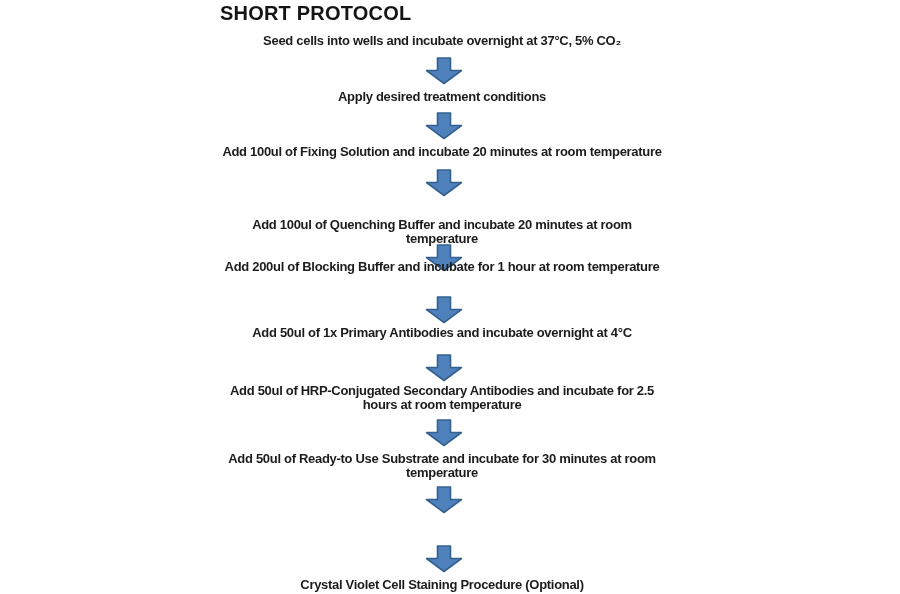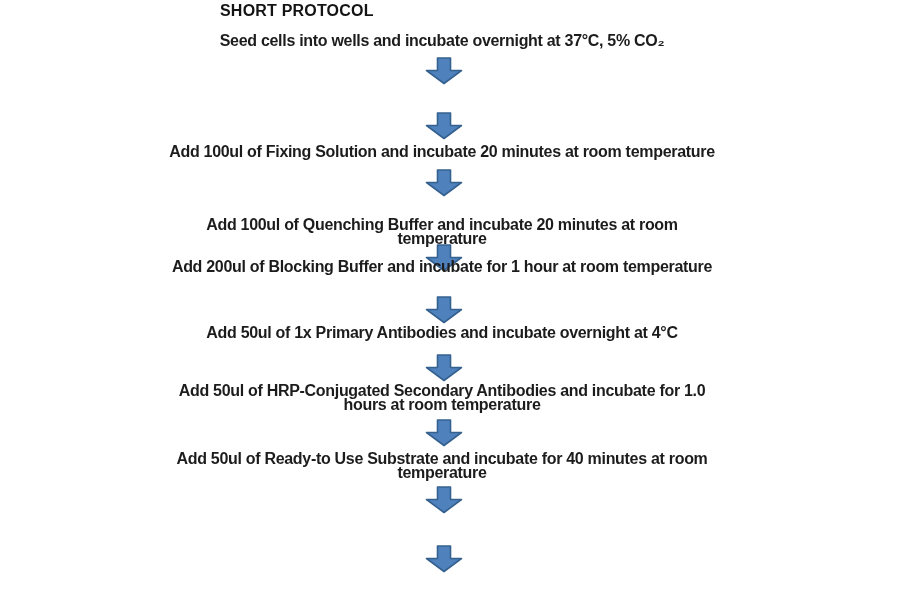--- a/index.html
+++ b/index.html
@@ -9,32 +9,32 @@
     height: 594px;
     background: #ffffff;
     overflow: hidden;
     font-family: "Liberation Sans", "DejaVu Sans", sans-serif;
   }
   .title {
     position: absolute;
     left: 220px;
     top: 2px;
     margin: 0;
-    font-size: 16px;
+    font-size: 20px;
     font-weight: bold;
     color: #141414;
     letter-spacing: 0.2px;
     white-space: nowrap;
   }
   .step {
     position: absolute;
     left: 162px;
     width: 560px;
     text-align: center;
-    font-size: 16px;
+    font-size: 13px;
     font-weight: bold;
     color: #1c1c1c;
     line-height: 14px;
     letter-spacing: -0.3px;
     white-space: pre-line;
   }
   .arrow {
     position: absolute;
     left: 425px;
     width: 38px;
@@ -48,20 +48,21 @@
 <div class="canvas">
 
   <h1 class="title">SHORT PROTOCOL</h1>
 
   <div class="step" style="top:34px">Seed cells into wells and incubate overnight at 37°C, 5% CO₂</div>
 
   <svg class="arrow" style="top:57px" viewBox="0 0 38 28">
     <polygon points="12.5,1 25.5,1 25.5,13.5 36.5,13.5 19,26.5 1.5,13.5 12.5,13.5" stroke-width="1.6" stroke-linejoin="round" fill="#4F81BD" stroke="#35618F"></polygon>
   </svg>
 
+  <div class="step" style="top:90px">Apply desired treatment conditions</div>
 
   <svg class="arrow" style="top:112px" viewBox="0 0 38 28">
     <polygon points="12.5,1 25.5,1 25.5,13.5 36.5,13.5 19,26.5 1.5,13.5 12.5,13.5" stroke-width="1.6" stroke-linejoin="round" fill="#4F81BD" stroke="#35618F"></polygon>
   </svg>
 
   <div class="step" style="top:145px">Add 100ul of Fixing Solution and incubate 20 minutes at room temperature</div>
 
   <svg class="arrow" style="top:169px" viewBox="0 0 38 28">
     <polygon points="12.5,1 25.5,1 25.5,13.5 36.5,13.5 19,26.5 1.5,13.5 12.5,13.5" stroke-width="1.6" stroke-linejoin="round" fill="#4F81BD" stroke="#35618F"></polygon>
   </svg>
@@ -78,33 +79,34 @@
   <svg class="arrow" style="top:296px" viewBox="0 0 38 28">
     <polygon points="12.5,1 25.5,1 25.5,13.5 36.5,13.5 19,26.5 1.5,13.5 12.5,13.5" stroke-width="1.6" stroke-linejoin="round" fill="#4F81BD" stroke="#35618F"></polygon>
   </svg>
 
   <div class="step" style="top:326px">Add 50ul of 1x Primary Antibodies and incubate overnight at 4°C</div>
 
   <svg class="arrow" style="top:354px" viewBox="0 0 38 28">
     <polygon points="12.5,1 25.5,1 25.5,13.5 36.5,13.5 19,26.5 1.5,13.5 12.5,13.5" stroke-width="1.6" stroke-linejoin="round" fill="#4F81BD" stroke="#35618F"></polygon>
   </svg>
 
-  <div class="step" style="top:384px">Add 50ul of HRP-Conjugated Secondary Antibodies and incubate for 1.0
+  <div class="step" style="top:384px">Add 50ul of HRP-Conjugated Secondary Antibodies and incubate for 2.5
 hours at room temperature</div>
 
   <svg class="arrow" style="top:419px" viewBox="0 0 38 28">
     <polygon points="12.5,1 25.5,1 25.5,13.5 36.5,13.5 19,26.5 1.5,13.5 12.5,13.5" stroke-width="1.6" stroke-linejoin="round" fill="#4F81BD" stroke="#35618F"></polygon>
   </svg>
 
-  <div class="step" style="top:452px">Add 50ul of Ready-to Use Substrate and incubate for 40 minutes at room
+  <div class="step" style="top:452px">Add 50ul of Ready-to Use Substrate and incubate for 30 minutes at room
 temperature</div>
 
   <svg class="arrow" style="top:486px" viewBox="0 0 38 28">
     <polygon points="12.5,1 25.5,1 25.5,13.5 36.5,13.5 19,26.5 1.5,13.5 12.5,13.5" stroke-width="1.6" stroke-linejoin="round" fill="#4F81BD" stroke="#35618F"></polygon>
   </svg>
 
 
   <svg class="arrow" style="top:545px" viewBox="0 0 38 28">
     <polygon points="12.5,1 25.5,1 25.5,13.5 36.5,13.5 19,26.5 1.5,13.5 12.5,13.5" stroke-width="1.6" stroke-linejoin="round" fill="#4F81BD" stroke="#35618F"></polygon>
   </svg>
 
+  <div class="step" style="top:578px">Crystal Violet Cell Staining Procedure (Optional)</div>
 
 </div>
 
 </body></html>

